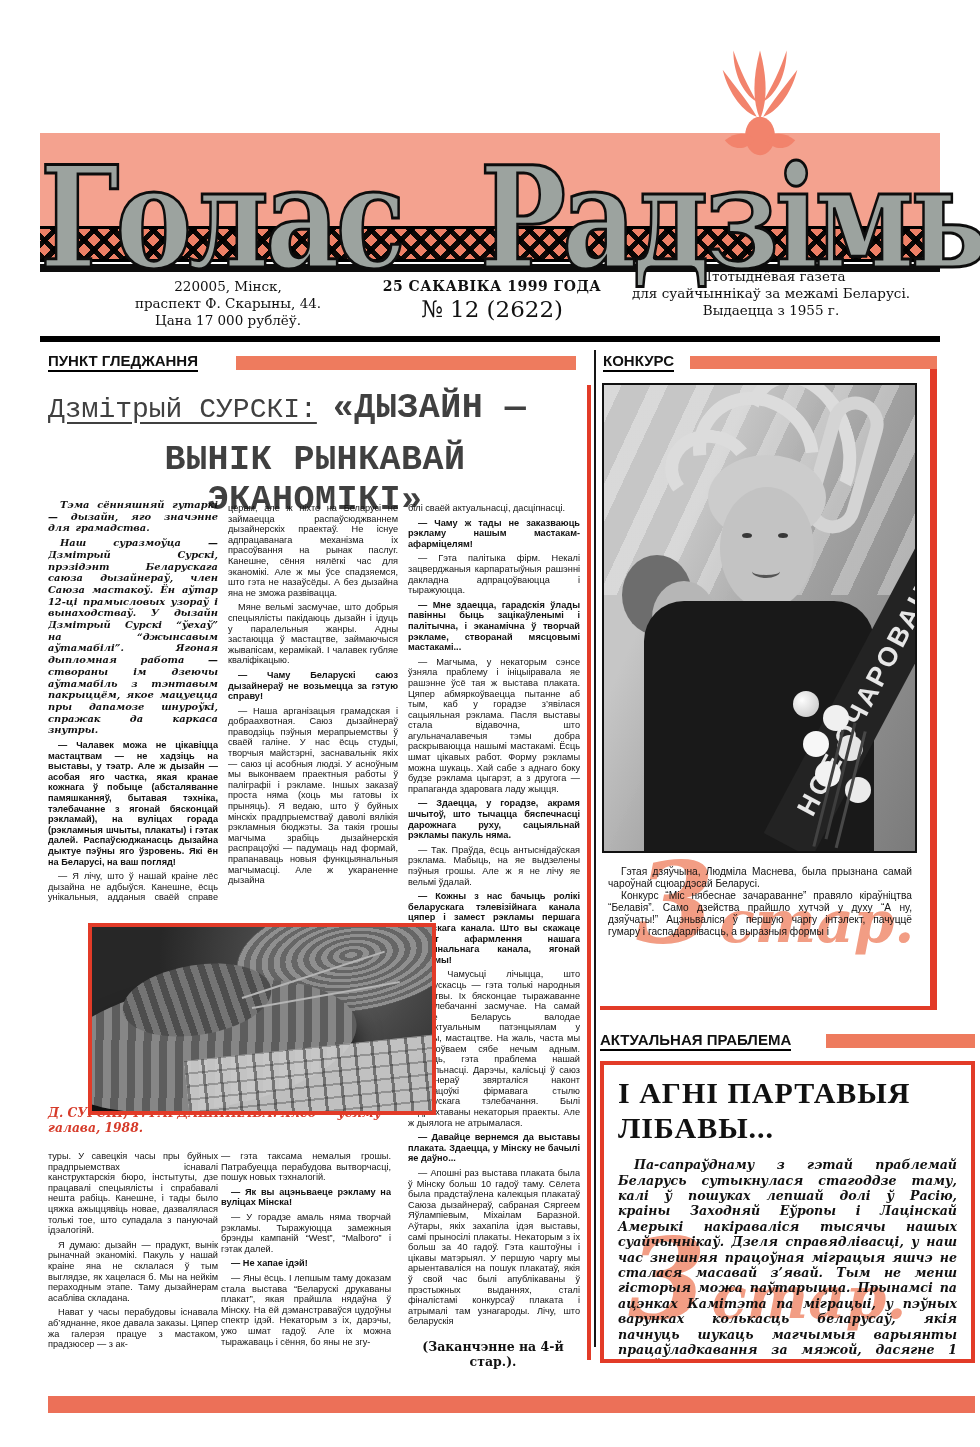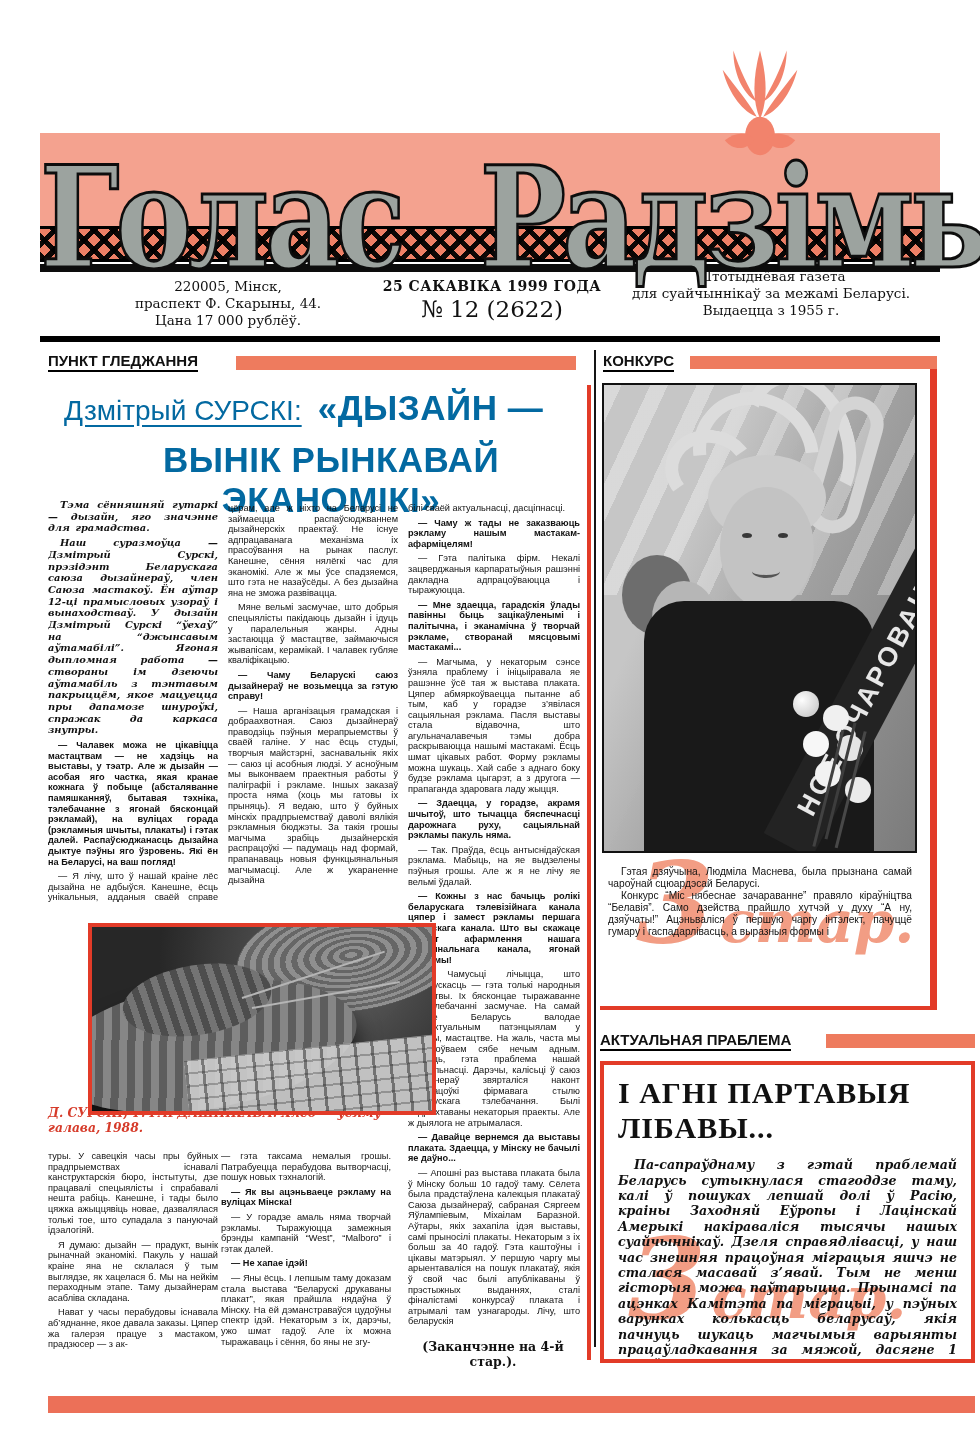--- a/index.html
+++ b/index.html
@@ -40,21 +40,21 @@
   .kbar{height:14px;background:#ee7b5e;}
   .kbar1{left:236px;top:356px;width:340px;}
   .kbar2{left:690px;top:356px;width:247px;}
   .kbar3{left:826px;top:1034px;width:149px;}
 
   
   .div-black{left:594px;top:350px;width:2px;height:997px;background:#151515;}
   .div-red{left:587px;top:385px;width:4px;height:975px;background:#e23b28;}
 
   
-  .headline{left:64px;top:388px;width:534px;color:#0369a1;}
+  .headline{left:48px;top:388px;width:534px;color:#404040;font-family:Liberation Mono, monospace;}
   .hl-row{display:flex;align-items:baseline;gap:16px;}
   .hl-name{font-size:28px;font-weight:500;text-decoration:underline;text-underline-offset:5px;}
   .hl-quote{font-size:35px;font-weight:700;letter-spacing:.5px;}
   .hl-line2{text-align:center;font-size:35px;font-weight:700;margin-top:12px;letter-spacing:.5px;}
 
   .bodycol{font-size:9.2px;line-height:10.6px;text-align:justify;overflow:hidden;}
   .bodycol p{margin:4px 0 3px;text-indent:10px;}
   .bodycol p.q{font-weight:700;}
   .bodycol p.cont{text-indent:0;}
   .c1t{left:48px;top:499px;width:170px;height:404px;}

